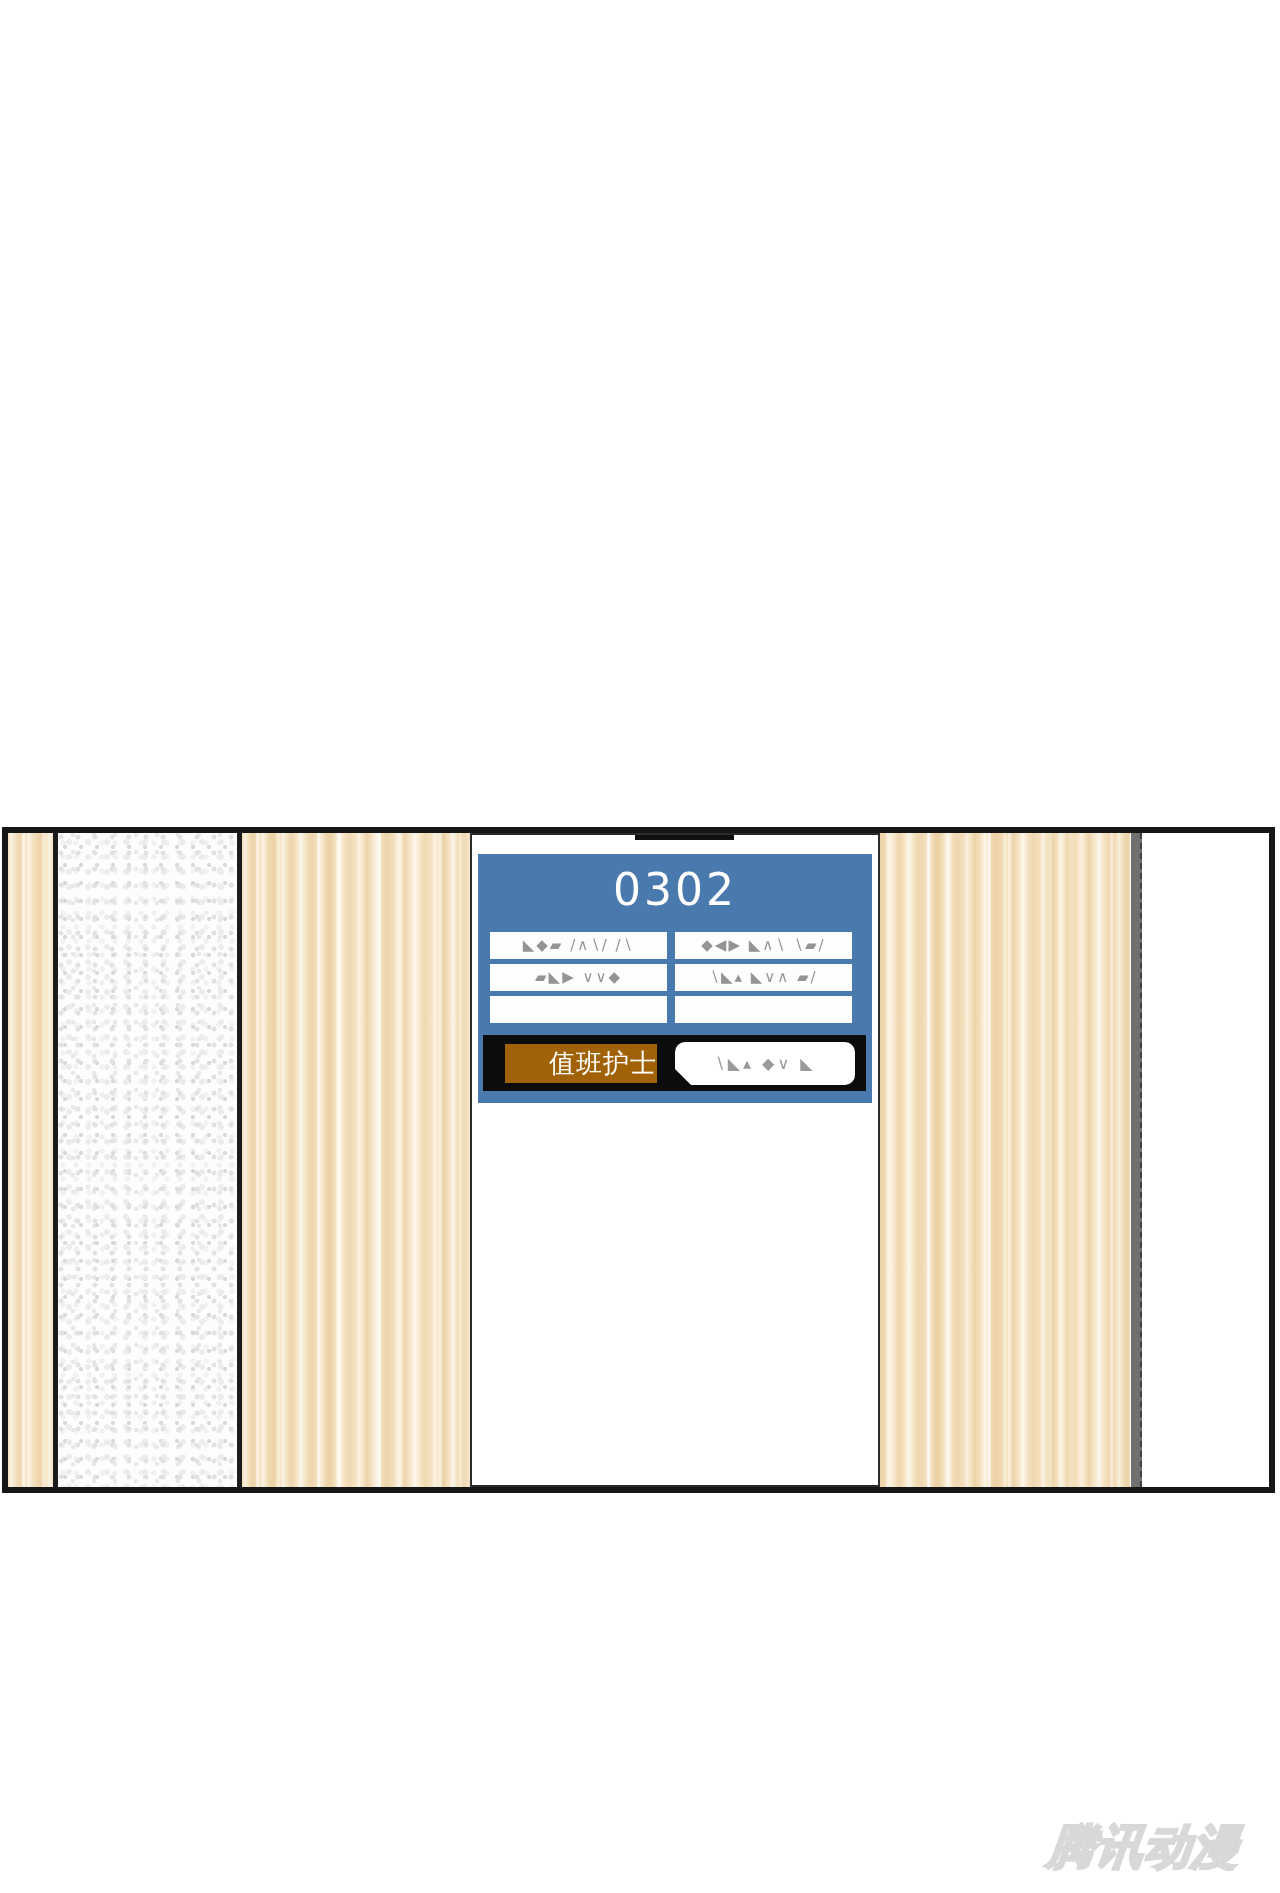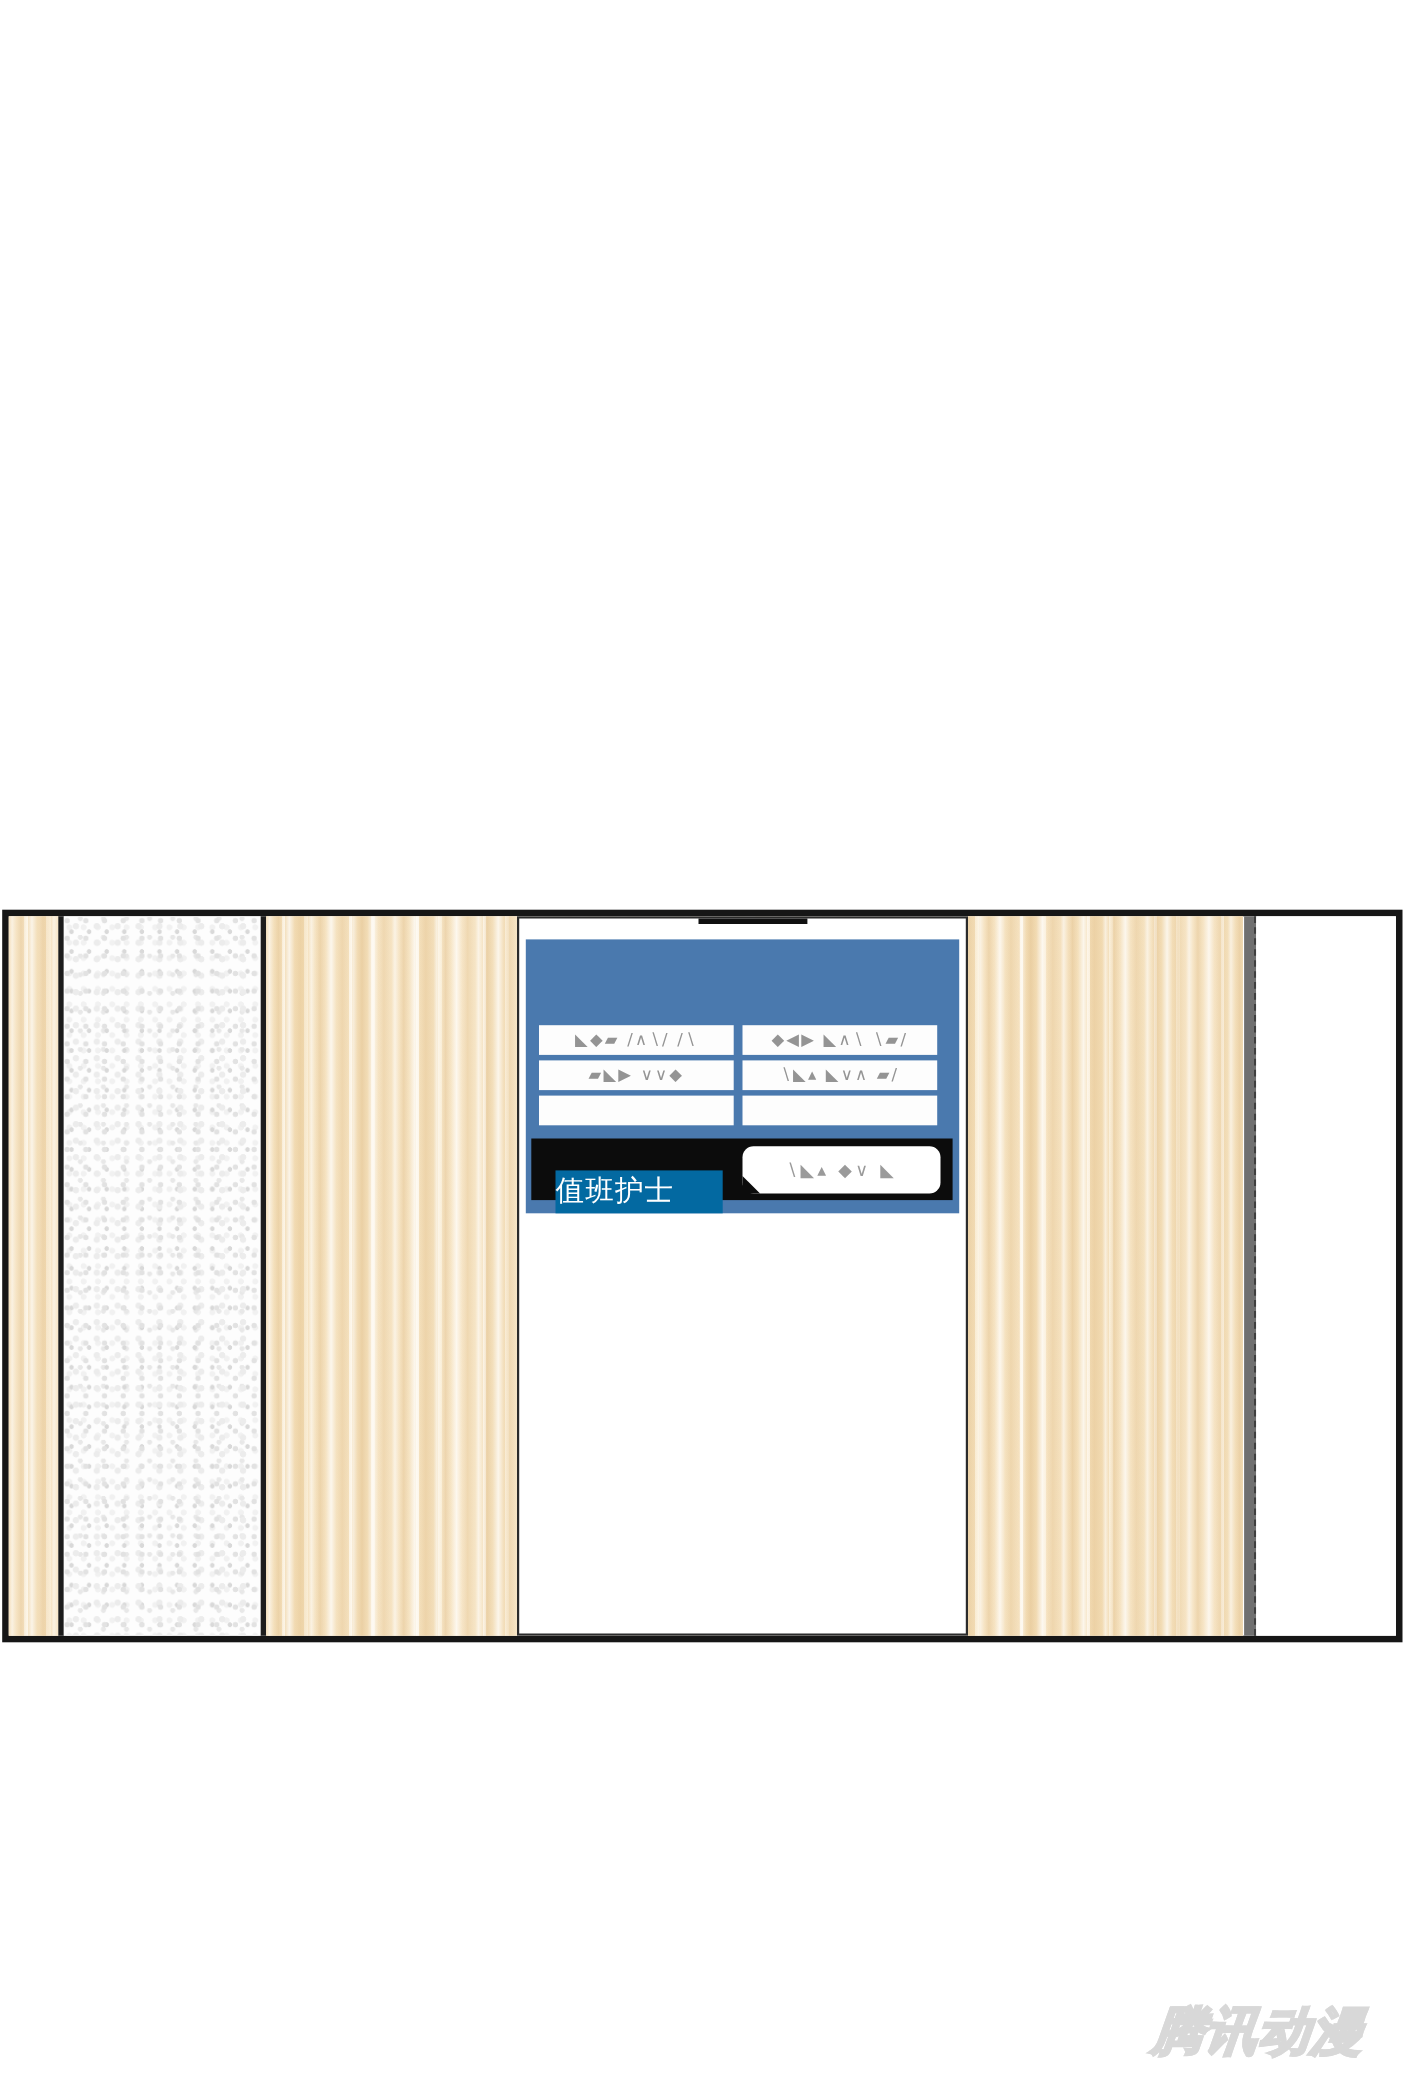--- a/index.html
+++ b/index.html
@@ -68,23 +68,22 @@
   .info-box{
     position:absolute;width:177px;height:27px;background:#fdfdfd;
     text-align:center;line-height:27px;font-size:15px;letter-spacing:2px;
     color:#949494;overflow:hidden;white-space:nowrap;
   }
   .c1{left:12px;} .c2{left:197px;}
   .r1{top:78px;} .r2{top:110px;} .r3{top:142px;}
 
   .duty-bar{position:absolute;left:5px;top:181px;width:383px;height:56px;background:#0c0c0c;}
   .duty-label-box{
-    position:absolute;left:22px;top:9px;width:152px;height:39px;background:#0369a1;
-    text-align:left;
-    margin-top:20px;
+    position:absolute;left:22px;top:9px;width:152px;height:39px;background:#a16207;
+    text-align:right;
   }
   .duty-label-box span{
     color:#ffffff;font-size:26px;line-height:39px;letter-spacing:1px;display:inline-block;
   }
   .duty-name-box{
     position:absolute;left:192px;top:7px;width:180px;height:43px;background:#ffffff;
     border-radius:10px;text-align:center;
   }
   .duty-name-box .scribble{
     color:#9a9a9a;font-size:16px;line-height:43px;letter-spacing:3px;white-space:nowrap;
@@ -114,20 +113,21 @@
     <div class="vdiv d1"></div>
     <div class="speckle"></div>
     <div class="vdiv d2"></div>
     <div class="wood wood-main"></div>
     <div class="door-frame"></div>
     <div class="white-wall"></div>
 
     <div class="sign">
       <div class="notch"></div>
       <div class="sign-blue">
+        <div class="room-num">0302</div>
 
         <div class="info-box c1 r1">◣◆▰ ∕∧∖∕ ∕∖</div>
         <div class="info-box c2 r1">◆◀▶ ◣∧∖ ∖▰∕</div>
         <div class="info-box c1 r2">▰◣▶ ∨∨◆</div>
         <div class="info-box c2 r2">∖◣▴ ◣∨∧ ▰∕</div>
         <div class="info-box c1 r3"></div>
         <div class="info-box c2 r3"></div>
 
         <div class="duty-bar">
           <div class="duty-label-box">

